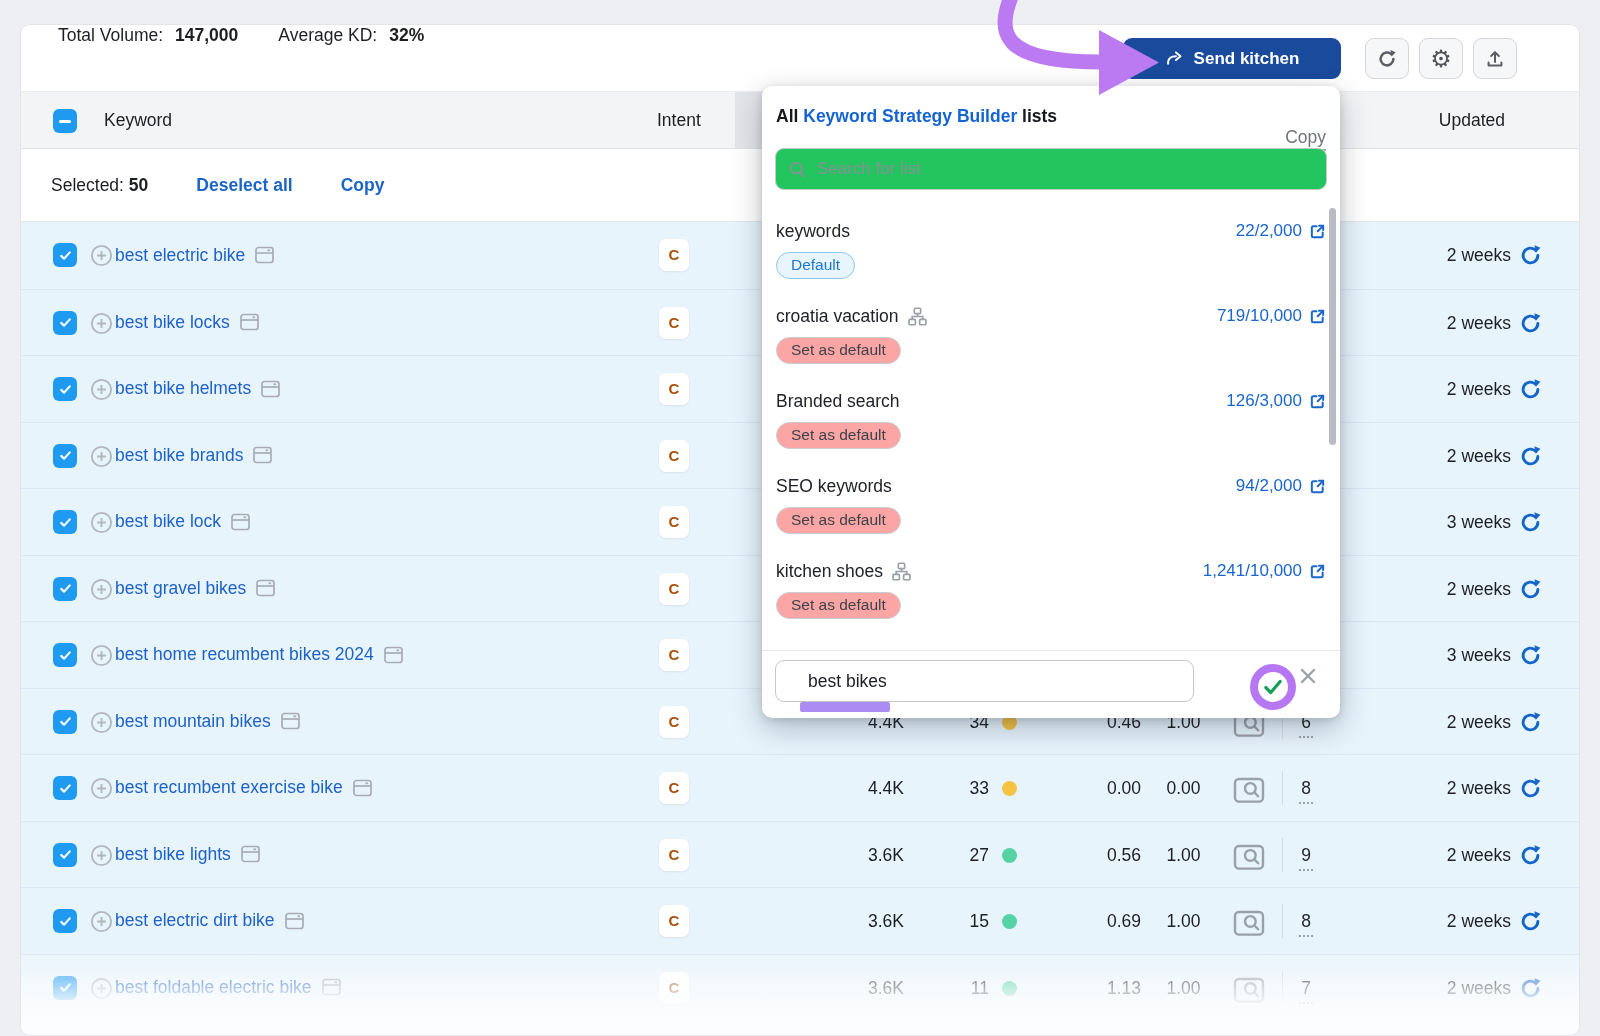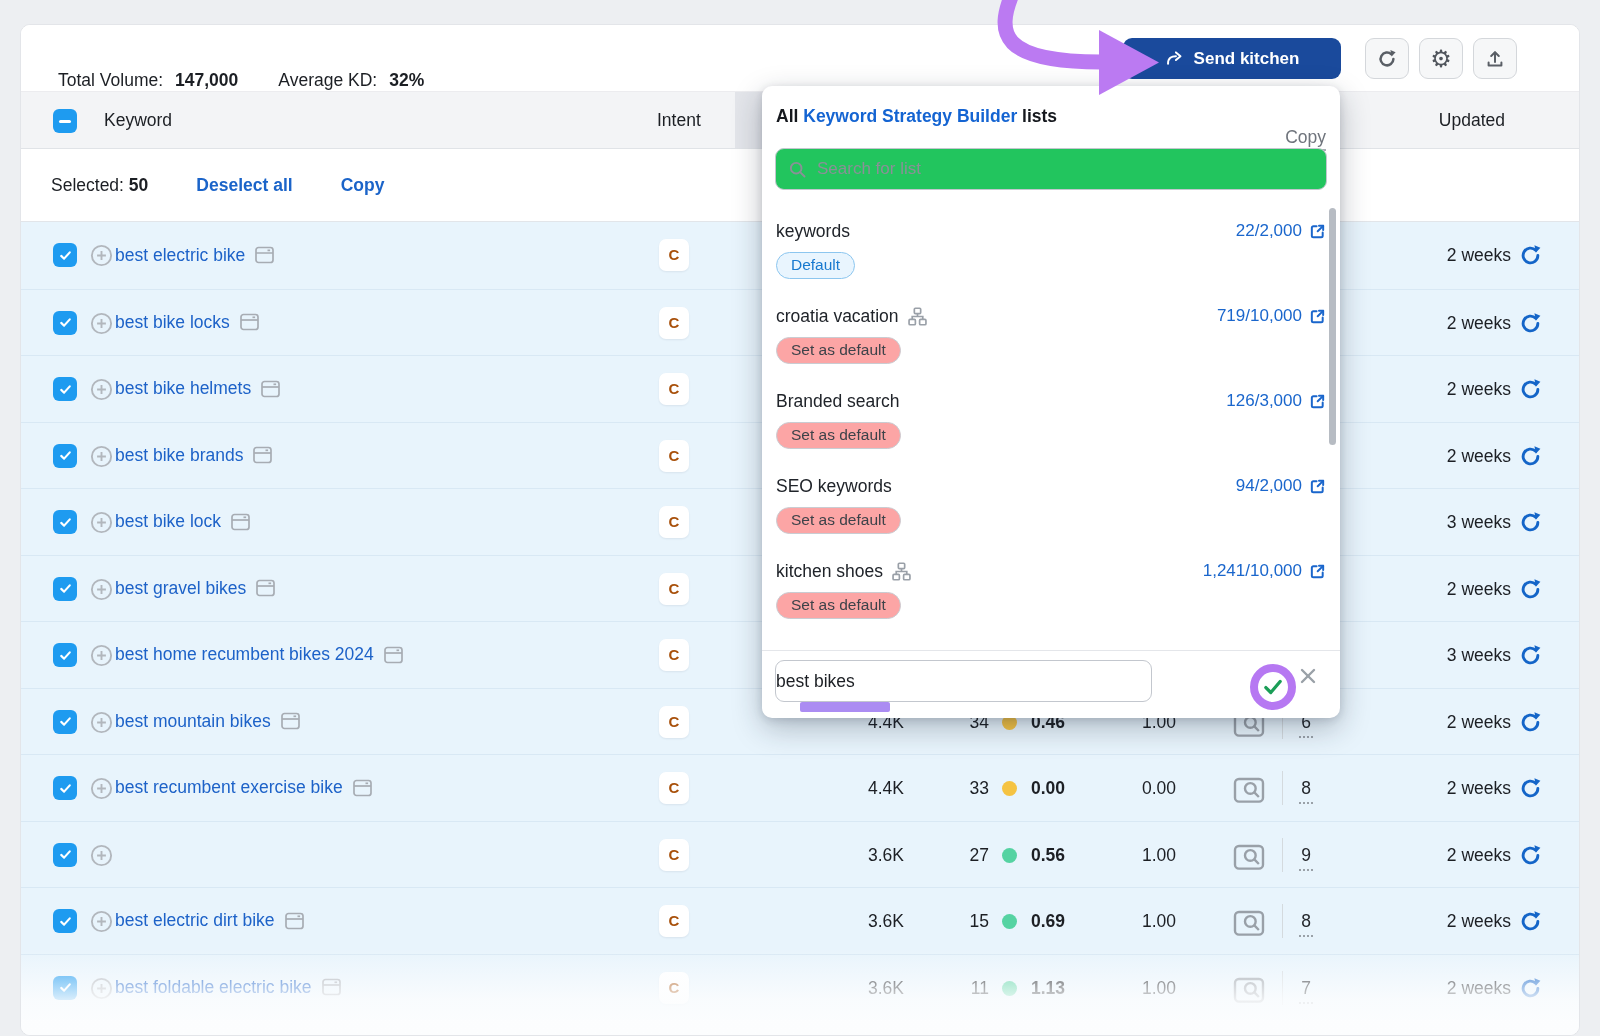--- a/index.html
+++ b/index.html
@@ -3,21 +3,21 @@
 <meta charset="utf-8">
 <style>
   * { margin:0; padding:0; box-sizing:border-box; }
   html,body { width:1600px; height:1036px; overflow:hidden; background:#edeff2;
     font-family:"Liberation Sans", sans-serif; color:#1c1f24; }
   .card { position:absolute; left:20px; top:24px; width:1560px; height:1012px;
     background:#fff; border:1px solid #e3e5e9; border-radius:10px; overflow:hidden; }
 
   
   .topbar { position:relative; height:66px; background:#fff; }
-  .stats { position:absolute; left:37px; top:0; height:66px; display:flex; align-items:flex-end; gap:12px; font-size:17.5px; }
+  .stats { position:absolute; left:37px; top:0; height:66px; display:flex; align-items:flex-start; gap:12px; font-size:17.5px; }
   .stats b { font-weight:700; }
   .stats .gap { width:16px; }
   .send-btn { position:absolute; left:1102px; top:13px; width:218px; height:41px; border:none;
     background:#1a4a9c; color:#fff; font-size:17px; font-weight:700; border-radius:9px;
     display:flex; align-items:center; justify-content:center; gap:10px; cursor:pointer;
     font-family:"Liberation Sans", sans-serif; }
   .icon-btn { position:absolute; top:13px; width:44px; height:41px; background:#f6f7f8;
     border:1px solid #d4d7db; border-radius:9px; display:flex; align-items:center; justify-content:center;
     color:#5a5f66; cursor:pointer; }
   .icon-btn svg { width:20px; height:20px; }
@@ -50,22 +50,22 @@
   .c-plus { position:absolute; left:69px; top:22px; width:23px; height:23px; color:#b2b7bd; cursor:pointer; }
   .c-kw { position:absolute; left:94px; top:0; height:100%; display:flex; align-items:center; gap:9px;
     color:#1d62c8; font-size:17.5px; text-decoration:none; cursor:pointer; }
   .serp-card { width:21px; height:18px; color:#a7acb3; }
   .c-int { position:absolute; left:638px; top:17px; width:30px; height:32px; background:#fff; border-radius:7px;
     color:#a8500a; font-weight:700; font-size:15px; text-align:center; line-height:32px;
     box-shadow:0 1px 2px rgba(30,40,60,.08); }
   .c-vol { left:763px; width:120px; text-align:right; }
   .c-kd  { left:880px; width:88px;  text-align:right; }
   .c-dot { position:absolute; left:981px; top:26px; width:15px; height:15px; border-radius:50%; }
-  .c-cpc { left:1010px; width:110px; text-align:left;font-weight:bold; }
-  .c-com { left:1121px; width:83px;  text-align:left; }
+  .c-cpc { left:1010px; width:110px; text-align:right; }
+  .c-com { left:1121px; width:83px;  text-align:center; }
   .c-serp { position:absolute; left:1212px; top:22px; width:32px; height:25px; color:#99a0a8; cursor:pointer; }
   .c-div { position:absolute; left:1261px; top:16px; width:1px; height:34px; background:#d4dade; }
   .c-res { left:1268px; width:34px; text-align:center; color:#23262b; cursor:pointer; }
   .c-res span { display:inline-block; line-height:normal; border-bottom:2px dotted #9aa1a8; padding:0 2px 3px; }
   .c-upd { left:1330px; width:160px; text-align:right; }
   .c-ref { position:absolute; left:1498px; top:22px; width:23px; height:23px; color:#1465c8; cursor:pointer; }
 
   
   .popup { position:absolute; left:762px; top:86px; width:578px; height:632px; background:#fff;
     border-radius:10px; box-shadow:0 10px 30px rgba(25,35,55,.28), 0 2px 8px rgba(25,35,55,.15); z-index:50; }
@@ -85,22 +85,22 @@
   .pname-row { display:flex; align-items:center; gap:9px; height:28px; }
   .pname { font-size:17.5px; color:#20242a; }
   .tree-ic { width:19px; height:19px; color:#9aa0a8; }
   .pcount { position:absolute; right:14px; top:0; height:28px; display:flex; align-items:center; gap:7px;
     font-size:17px; color:#1a66cc; cursor:pointer; }
   .pcount svg { width:17px; height:17px; }
   .pbadge { display:inline-block; margin-top:7px; font-size:15.5px; padding:3px 14px 4px; border-radius:15px; }
   .pbadge.default { background:#e9f5fe; border:1.5px solid #8cc6ef; color:#1879cf; }
   .pbadge.setdef  { background:#fca5a5; border:1.5px solid #c9ccd2; color:#3d4249; cursor:pointer; }
   .p-bottom { position:absolute; left:0; bottom:0; width:100%; height:68px; border-top:1px solid #e4e6ea; }
-  .p-newlist { position:absolute; left:13px; top:9px; width:377px; height:42px; border:1.5px solid #c3c7ce;
-    border-radius:9px; font-size:17.5px; padding:0 0; color:#1c1f24; outline:none;
+  .p-newlist { position:absolute; left:13px; top:9px; width:419px; height:42px; border:1.5px solid #c3c7ce;
+    border-radius:9px; font-size:17.5px; padding:0 32px; color:#1c1f24; outline:none;
     font-family:"Liberation Sans", sans-serif; }
   .p-confirm { position:absolute; right:62px; top:14px; width:22px; height:22px; color:#1b9e57; cursor:pointer; }
   .p-close { position:absolute; right:22px; top:15px; width:20px; height:20px; color:#9aa1a8; cursor:pointer; }
   .p-scrollbar { position:absolute; right:4px; top:122px; width:7px; height:237px; background:#b7bcc3;
     border-radius:4px; cursor:pointer; }
 
   
   .anno-arrow { position:absolute; left:975px; top:0; width:200px; height:112px; z-index:60; pointer-events:none; }
   .anno-ring { position:absolute; left:1250px; top:664px; width:46px; height:46px; border:8px solid #b678f2;
     border-radius:50%; background:#fff; display:flex; align-items:center; justify-content:center; z-index:60; }
@@ -469,20 +469,28 @@
       <svg viewBox="0 0 14 14" width="13" height="13">
         <path d="M2.4 7.4 L5.5 10.4 L11.6 3.6" stroke="#fff" stroke-width="2.3" fill="none" stroke-linecap="round" stroke-linejoin="round"></path>
       </svg>
     </span>
     <span class="c-plus">
       <svg viewBox="0 0 22 22" fill="none" stroke="currentColor" stroke-width="1.8">
         <circle cx="11" cy="11" r="9.2"></circle>
             <path d="M11 6.8 V15.2 M6.8 11 H15.2"></path>
       </svg>
     </span>
+    <a class="c-kw">
+      <span>best bike lights</span>
+      <svg class="serp-card" viewBox="0 0 20 18" fill="none" stroke="currentColor" stroke-width="1.7">
+        <rect x="1.5" y="1.5" width="17" height="15" rx="2.5"></rect>
+            <path d="M1.5 7 H18.5"></path>
+            <path d="M13 4.3 H15.6"></path>
+      </svg>
+    </a>
     <span class="c-int">C</span>
     <span class="cell c-vol">3.6K</span>
     <span class="cell c-kd">27</span>
     <span class="c-dot" style="background: rgb(85, 211, 162);"></span>
     <span class="cell c-cpc">0.56</span>
     <span class="cell c-com">1.00</span>
     <span class="c-serp">
       <svg viewBox="0 0 24 20" fill="none" stroke="currentColor" stroke-width="1.8">
         <rect x="1.5" y="1.5" width="21" height="17" rx="3"></rect>
             <circle cx="13" cy="8.6" r="4"></circle>

